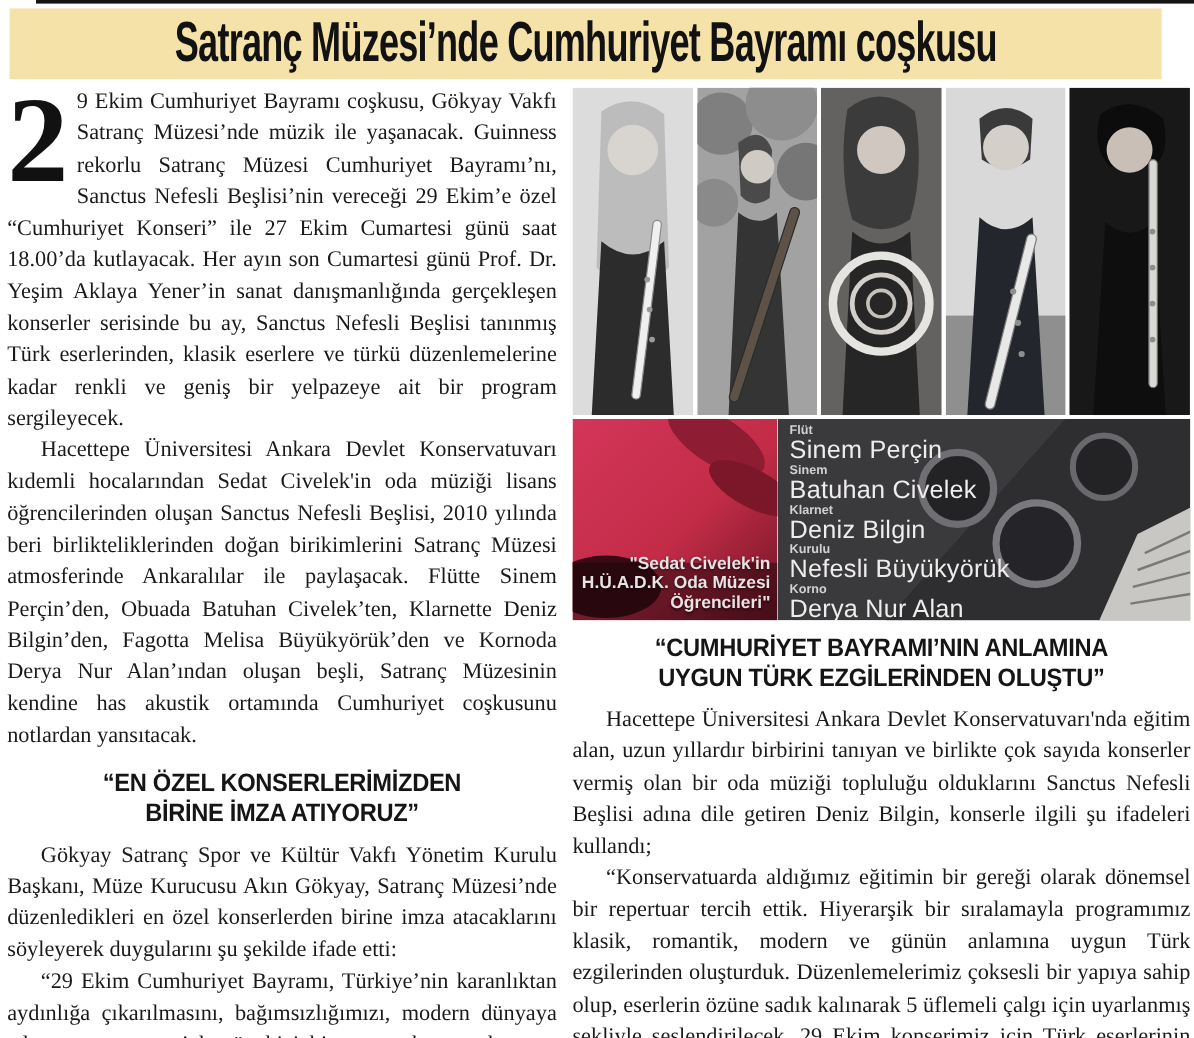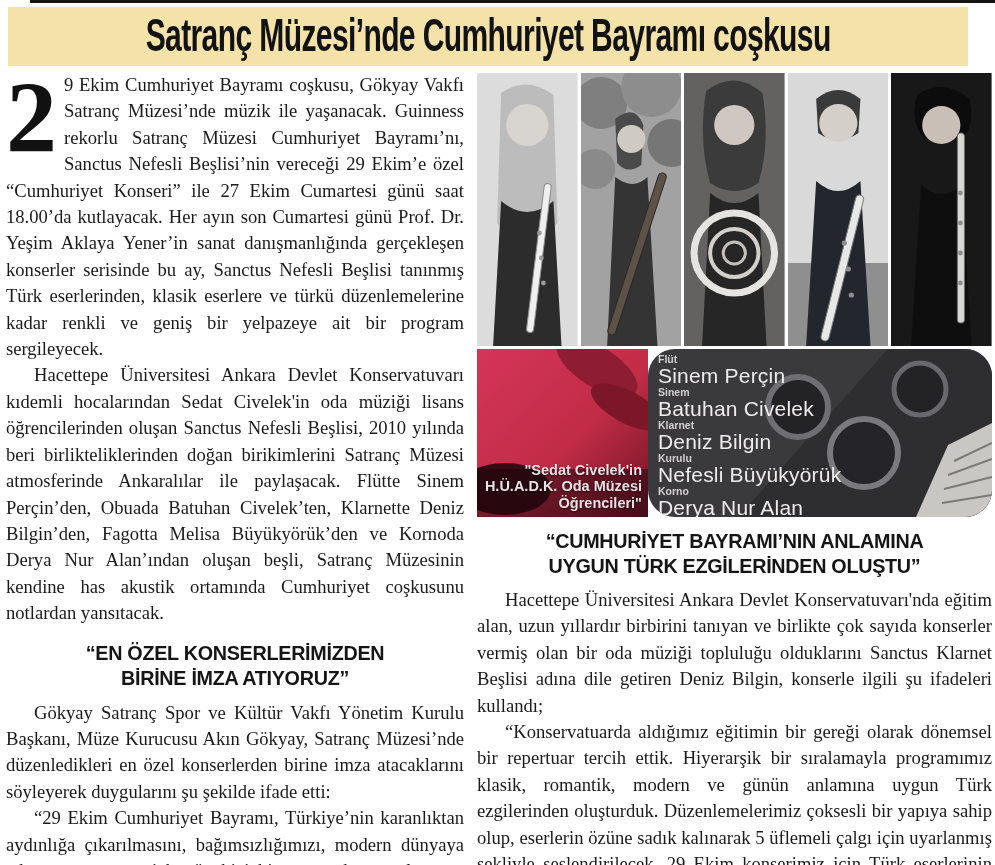--- a/index.html
+++ b/index.html
@@ -46,21 +46,21 @@
   
   .collage {
     display:flex; gap:3px; height:273px; width:515px; background:#ffffff;
   }
   .strip { flex:1 1 0; position:relative; overflow:hidden; }
   .strip svg { display:block; width:100%; height:100%; }
 
   
   .band { display:flex; height:168px; width:515px; margin-top:3px; }
   .band-red  { position:relative; width:171px; overflow:hidden; }
-  .band-dark { position:relative; width:344px; overflow:hidden;border-radius:27px; }
+  .band-dark { position:relative; width:344px; overflow:hidden; }
   .band svg  { position:absolute; inset:0; width:100%; height:100%; }
 
   .photo-caption {
     position:absolute; right:6px; bottom:6px; width:160px;
     font-family:"Liberation Sans", sans-serif; font-weight:bold;
     font-size:14.5px; line-height:16.5px; text-align:right; color:#e9e2e2;
     text-shadow:0 1px 2px rgba(0,0,0,.6);
   }
   .photo-caption span { display:block; }
 
@@ -232,20 +232,20 @@
           </div>
         </div>
       </div>
     </div>
 
     <h2 class="subhead">
       <span>“CUMHURİYET BAYRAMI’NIN ANLAMINA</span>
       <span>UYGUN TÜRK EZGİLERİNDEN OLUŞTU”</span>
     </h2>
 
-    <p class="body-p indent">Hacettepe Üniversitesi Ankara Devlet Konservatuvarı'nda eğitim alan, uzun yıllardır birbirini tanıyan ve birlikte çok sayıda konserler vermiş olan bir oda müziği topluluğu olduklarını Sanctus Klarnet Beşlisi adına dile getiren Deniz Bilgin, konserle ilgili şu ifadeleri kullandı;</p>
+    <p class="body-p indent">Hacettepe Üniversitesi Ankara Devlet Konservatuvarı'nda eğitim alan, uzun yıllardır birbirini tanıyan ve birlikte çok sayıda konserler vermiş olan bir oda müziği topluluğu olduklarını Sanctus Nefesli Beşlisi adına dile getiren Deniz Bilgin, konserle ilgili şu ifadeleri kullandı;</p>
     <p class="body-p indent">
       <span>“Konservatuarda aldığımız eğitimin bir gereği olarak dönemsel bir repertuar tercih ettik. Hiyerarşik bir sıralamayla programımız klasik, romantik, modern ve günün anlamına uygun Türk ezgilerinden oluşturduk. Düzenlemelerimiz çoksesli bir yapıya sahip olup, eserlerin özüne sadık kalınarak 5 üflemeli çalgı için uyarlanmış şekliyle seslendirilecek. 29 Ekim konserimiz için Türk eserlerinin düzenlemelerine ağırlık verdik.</span>
       
     </p>
   </section>
 
 </div>
 
 </body></html>

